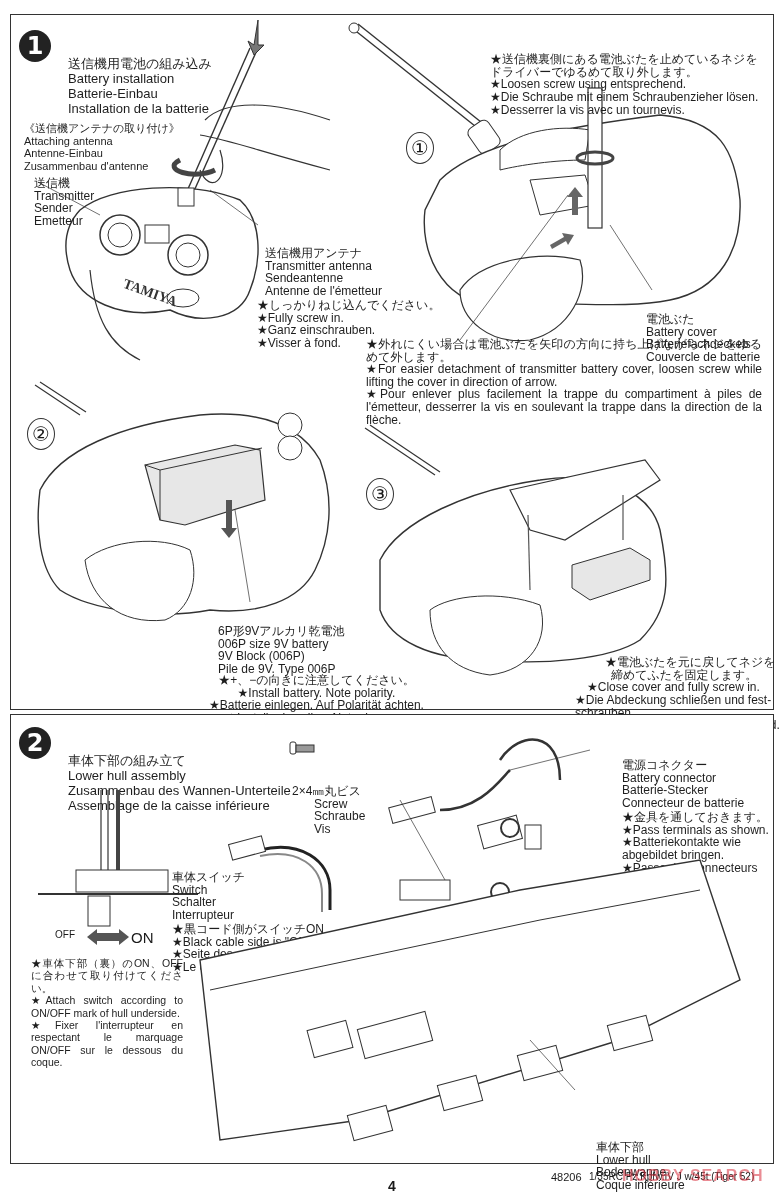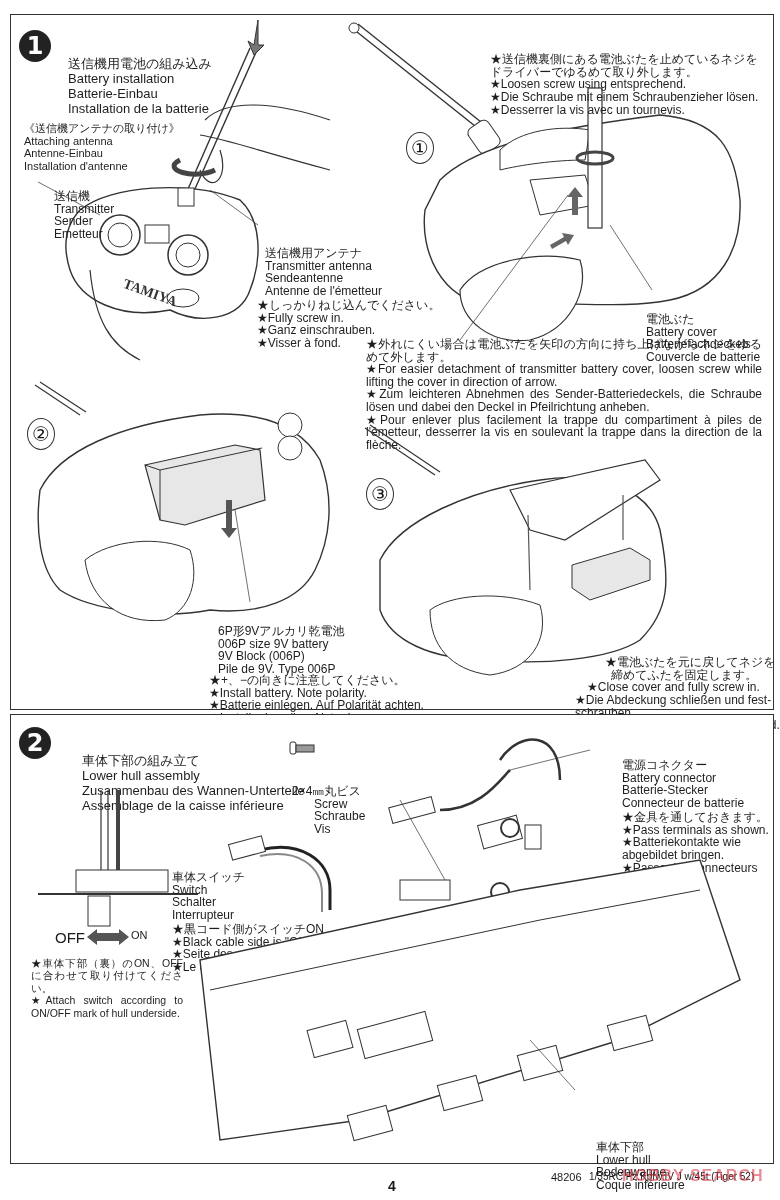--- a/index.html
+++ b/index.html
@@ -22,21 +22,21 @@
 </head>
 <body>
 
 <div class="panel" style="left:10px; top:14px; width:762px; height:694px;"></div>
 
 <div class="badge" style="left:19px; top:30px;">1</div>
 <div class="txt title" style="left:68px; top:26px;">
   <div>送信機用電池の組み込み</div><div>Battery installation</div><div>Batterie-Einbau</div><div>Installation de la batterie</div>
 </div>
 <div class="txt" style="left:24px; top:97px; font-size:11px; line-height:12.5px;">
-  <div>《送信機アンテナの取り付け》</div><div>Attaching antenna</div><div>Antenne-Einbau</div><div>Installation d'antenne</div>
+  <div>《送信機アンテナの取り付け》</div><div>Attaching antenna</div><div>Antenne-Einbau</div><div>Zusammenbau d'antenne</div>
 </div>
 
 <svg style="left:0; top:0;" width="380" height="380">
 
   <line x1="257" y1="50" x2="190" y2="200" stroke="#333" stroke-width="1.4"></line>
   <line x1="250" y1="48" x2="184" y2="198" stroke="#333" stroke-width="1.4"></line>
   <path d="M258 20 l-4 25 l-6 -4 l6 14 l10 -10 l-6 0 z" fill="#777" stroke="#333"></path>
 
   <path d="M205 120 C225 100 270 100 330 120 M200 135 C230 140 255 150 330 170 M220 150 C230 180 210 195 200 170" fill="none" stroke="#333" stroke-width="1.2"></path>
 
@@ -49,21 +49,21 @@
   <circle cx="188" cy="255" r="20" fill="#fff" stroke="#333" stroke-width="1.5"></circle>
   <circle cx="188" cy="255" r="12" fill="none" stroke="#333"></circle>
   <rect x="145" y="225" width="24" height="18" fill="none" stroke="#333"></rect>
   <ellipse cx="183" cy="298" rx="16" ry="9" fill="none" stroke="#333"></ellipse>
   <path d="M90 270 C 95 320 110 345 140 360" fill="none" stroke="#333" stroke-width="1.2"></path>
   <line x1="38" y1="182" x2="100" y2="215" stroke="#333" stroke-width="0.7"></line>
   <line x1="210" y1="190" x2="258" y2="225" stroke="#333" stroke-width="0.7"></line>
 </svg>
 <div class="abs" style="left:122px; top:285px; font-family:'Liberation Serif', serif; font-size:14px; font-weight:bold; transform:rotate(20deg); color:#333;">TAMIYA</div>
 
-<div class="txt" style="left:34px; top:165px;margin-left:20px;">
+<div class="txt" style="left:34px; top:152px;">
   <div>送信機</div><div>Transmitter</div><div>Sender</div><div>Emetteur</div>
 </div>
 <div class="txt" style="left:265px; top:222px;">
   <div>送信機用アンテナ</div><div>Transmitter antenna</div><div>Sendeantenne</div><div>Antenne de l'émetteur</div>
 </div>
 <div class="txt" style="left:257px; top:274px;">
   <div>★しっかりねじ込んでください。</div><div>★Fully screw in.</div><div>★Ganz einschrauben.</div><div>★Visser à fond.</div>
 </div>
 
 <div class="circnum" style="left:406px; top:132px;">①</div>
@@ -85,42 +85,41 @@
 </svg>
 <div class="txt" style="left:490px; top:28px;">
   <div>★送信機裏側にある電池ぶたを止めているネジを</div><div>ドライバーでゆるめて取り外します。</div><div>★Loosen screw using entsprechend.</div><div>★Die Schraube mit einem Schraubenzieher lösen.</div><div>★Desserrer la vis avec un tournevis.</div>
 </div>
 <div class="txt" style="left:646px; top:288px;">
   <div>電池ぶた</div><div>Battery cover</div><div>Batteriefachdeckels</div><div>Couvercle de batterie</div>
 </div>
 <div class="txt justify" style="left:366px; top:338px; width:396px;">
   <div style="white-space:normal;">★外れにくい場合は電池ぶたを矢印の方向に持ち上げながらネジをゆるめて外します。</div>
   <div style="white-space:normal;">★For easier detachment of transmitter battery cover, loosen screw while lifting the cover in direction of arrow.</div>
-  <div style="white-space:normal;">★Zum leichteren Abnehmen des Sender-Batteriedeckels, die Schraube lösen und dabei den Deckel in Pfeilrichtung anheben.</div>
   <div style="white-space:normal;">★Pour enlever plus facilement la trappe du compartiment à piles de l'émetteur, desserrer la vis en soulevant la trappe dans la direction de la flèche.</div>
 </div>
 
 <div class="circnum" style="left:27px; top:418px;">②</div>
 <svg style="left:0; top:370px;" width="360" height="340">
   <line x1="35" y1="15" x2="80" y2="45" stroke="#333" stroke-width="1.2"></line>
   <line x1="40" y1="12" x2="86" y2="42" stroke="#333" stroke-width="1.2"></line>
   <path d="M40 120 C 60 80 120 55 200 45 C 260 40 300 55 320 90 C 335 130 330 170 315 200 C 300 230 260 245 210 240 C 160 250 90 240 60 220 C 40 200 35 160 40 120 Z" fill="#fff" stroke="#333" stroke-width="1.4"></path>
   <path d="M85 190 C 110 170 160 165 190 180 C 200 210 190 240 165 250 C 120 255 90 230 85 190 Z" fill="#fff" stroke="#333"></path>
   <path d="M145 95 L 235 75 L 260 80 L 265 130 L 185 155 L 160 150 Z" fill="#e7e7e7" stroke="#333" stroke-width="1.2"></path>
   <path d="M145 95 L 160 100 L 160 150" fill="none" stroke="#333"></path>
   <path d="M160 100 L 262 78" fill="none" stroke="#333"></path>
   <path d="M226 130 l0 28 l-5 0 l8 10 l8 -10 l-5 0 l0 -28 z" fill="#555"></path>
   <circle cx="290" cy="55" r="12" fill="#fff" stroke="#333"></circle>
   <circle cx="290" cy="78" r="12" fill="#fff" stroke="#333"></circle>
   <line x1="235" y1="140" x2="250" y2="232" stroke="#333" stroke-width="0.7"></line>
 </svg>
 <div class="txt" style="left:218px; top:600px;">
   <div>6P形9Vアルカリ乾電池</div><div>006P size 9V battery</div><div>9V Block (006P)</div><div>Pile de 9V. Type 006P</div>
 </div>
-<div class="txt" style="left:209px; top:649px;">
+<div class="txt" style="left:209px; top:649px;text-align:center;">
   <div>★+、−の向きに注意してください。</div><div>★Install battery. Note polarity.</div><div>★Batterie einlegen. Auf Polarität achten.</div><div>★Installer les piles. Noter le sens.</div>
 </div>
 
 <div class="circnum" style="left:366px; top:478px;">③</div>
 <svg style="left:340px; top:410px;" width="440" height="300">
   <line x1="25" y1="18" x2="95" y2="65" stroke="#333" stroke-width="1.2"></line>
   <line x1="30" y1="15" x2="100" y2="62" stroke="#333" stroke-width="1.2"></line>
   <path d="M40 150 C 60 110 130 80 200 70 C 260 60 310 80 320 120 C 330 170 330 200 300 230 C 270 250 200 255 150 250 C 90 250 50 230 40 200 Z" fill="#fff" stroke="#333" stroke-width="1.4"></path>
   <path d="M170 80 L 305 50 L 320 70 L 225 130 L 190 120 Z" fill="#fff" stroke="#333" stroke-width="1.2"></path>
   <path d="M90 200 C 110 185 160 180 200 195 C 210 230 190 260 150 265 C 110 260 90 235 90 200 Z" fill="#fff" stroke="#333"></path>
@@ -128,21 +127,21 @@
   <line x1="188" y1="105" x2="190" y2="180" stroke="#555" stroke-width="1.2"></line>
   <line x1="283" y1="85" x2="283" y2="130" stroke="#555" stroke-width="1.2"></line>
 </svg>
 <div class="txt" style="left:575px; top:631px;">
   <div style="padding-left:30px;">★電池ぶたを元に戻してネジを</div><div style="padding-left:36px;">締めてふたを固定します。</div><div style="padding-left:12px;">★Close cover and fully screw in.</div><div>★Die Abdeckung schließen und fest-</div><div>schrauben.</div><div>★Fermer le couvercle et visser à fond.</div>
 </div>
 
 <div class="panel" style="left:10px; top:714px; width:762px; height:448px;"></div>
 
 <div class="badge" style="left:19px; top:727px;">2</div>
-<div class="txt title" style="left:82px; top:723px;">
+<div class="txt title" style="left:68px; top:723px;">
   <div>車体下部の組み立て</div><div>Lower hull assembly</div><div>Zusammenbau des Wannen-Unterteile</div><div>Assemblage de la caisse inférieure</div>
 </div>
 
 <svg style="left:290px; top:742px;" width="30" height="14">
   <rect x="0" y="0" width="6" height="12" rx="2" fill="#fff" stroke="#333"></rect>
   <rect x="6" y="3" width="18" height="7" fill="#999" stroke="#333"></rect>
 </svg>
 <div class="txt" style="left:292px; top:760px;">
   <div>2×4㎜丸ビス</div><div style="padding-left:22px;">Screw</div><div style="padding-left:22px;">Schraube</div><div style="padding-left:22px;">Vis</div>
 </div>
@@ -155,36 +154,37 @@
 </div>
 
 <svg style="left:38px; top:790px;" width="140" height="150">
   <line x1="63" y1="0" x2="63" y2="80" stroke="#333" stroke-width="1.2"></line>
   <line x1="70" y1="0" x2="70" y2="80" stroke="#333" stroke-width="1.2"></line>
   <rect x="78" y="0" width="4" height="82" fill="#444"></rect>
   <rect x="38" y="80" width="92" height="22" fill="#fff" stroke="#333"></rect>
   <line x1="0" y1="104" x2="160" y2="104" stroke="#333" stroke-width="2"></line>
   <rect x="50" y="106" width="22" height="30" fill="#fff" stroke="#333"></rect>
 </svg>
-<div class="abs" style="left:55px; top:929px; font-size:15px;">OFF</div>
+<div class="abs" style="left:55px; top:929px; font-size:10px;">OFF</div>
 <svg style="left:87px; top:929px;" width="42" height="16">
   <path d="M0 8 L10 0 L10 4 L32 4 L32 0 L42 8 L32 16 L32 12 L10 12 L10 16 Z" fill="#555"></path>
 </svg>
-<div class="abs" style="left:131px; top:929px; font-size:11px;">ON</div>
+<div class="abs" style="left:131px; top:929px; font-size:15px;">ON</div>
 
 <div class="txt" style="left:172px; top:846px;">
   <div>車体スイッチ</div><div>Switch</div><div>Schalter</div><div>Interrupteur</div>
 </div>
 <div class="txt" style="left:172px; top:898px;">
   <div>★黒コード側がスイッチON</div><div>★Black cable side is "ON"</div><div>★Seite des schwarzen Kabels ist "EIN"</div><div>★Le câble noir est du côté "ON"</div>
 </div>
 
 <div class="txt justify" style="left:31px; top:957px; width:152px; font-size:10.5px; line-height:12.4px;">
   <div style="white-space:normal;">★車体下部（裏）のON、OFFに合わせて取り付けてください。</div>
   <div style="white-space:normal;">★Attach switch according to ON/OFF mark of hull underside.</div>
+  <div style="white-space:normal;">★Fixer l'interrupteur en respectant le marquage ON/OFF sur le dessous du coque.</div>
 </div>
 
 <svg style="left:180px; top:730px;" width="600" height="440">
 
   <path d="M80 120 C 120 110 150 130 150 160 L 150 180" fill="none" stroke="#222" stroke-width="3"></path>
   <path d="M80 126 C 118 118 142 136 142 164 L 142 182" fill="none" stroke="#888" stroke-width="2"></path>
   <rect x="50" y="110" width="34" height="16" fill="#fff" stroke="#333" transform="rotate(-15 67 118)"></rect>
   <rect x="220" y="150" width="50" height="20" fill="#fff" stroke="#333"></rect>
   <path d="M320 30 C 340 0 380 0 380 50" fill="none" stroke="#333" stroke-width="2.5"></path>
   <path d="M260 80 C 300 80 320 50 330 40" fill="none" stroke="#333" stroke-width="2.5"></path>

